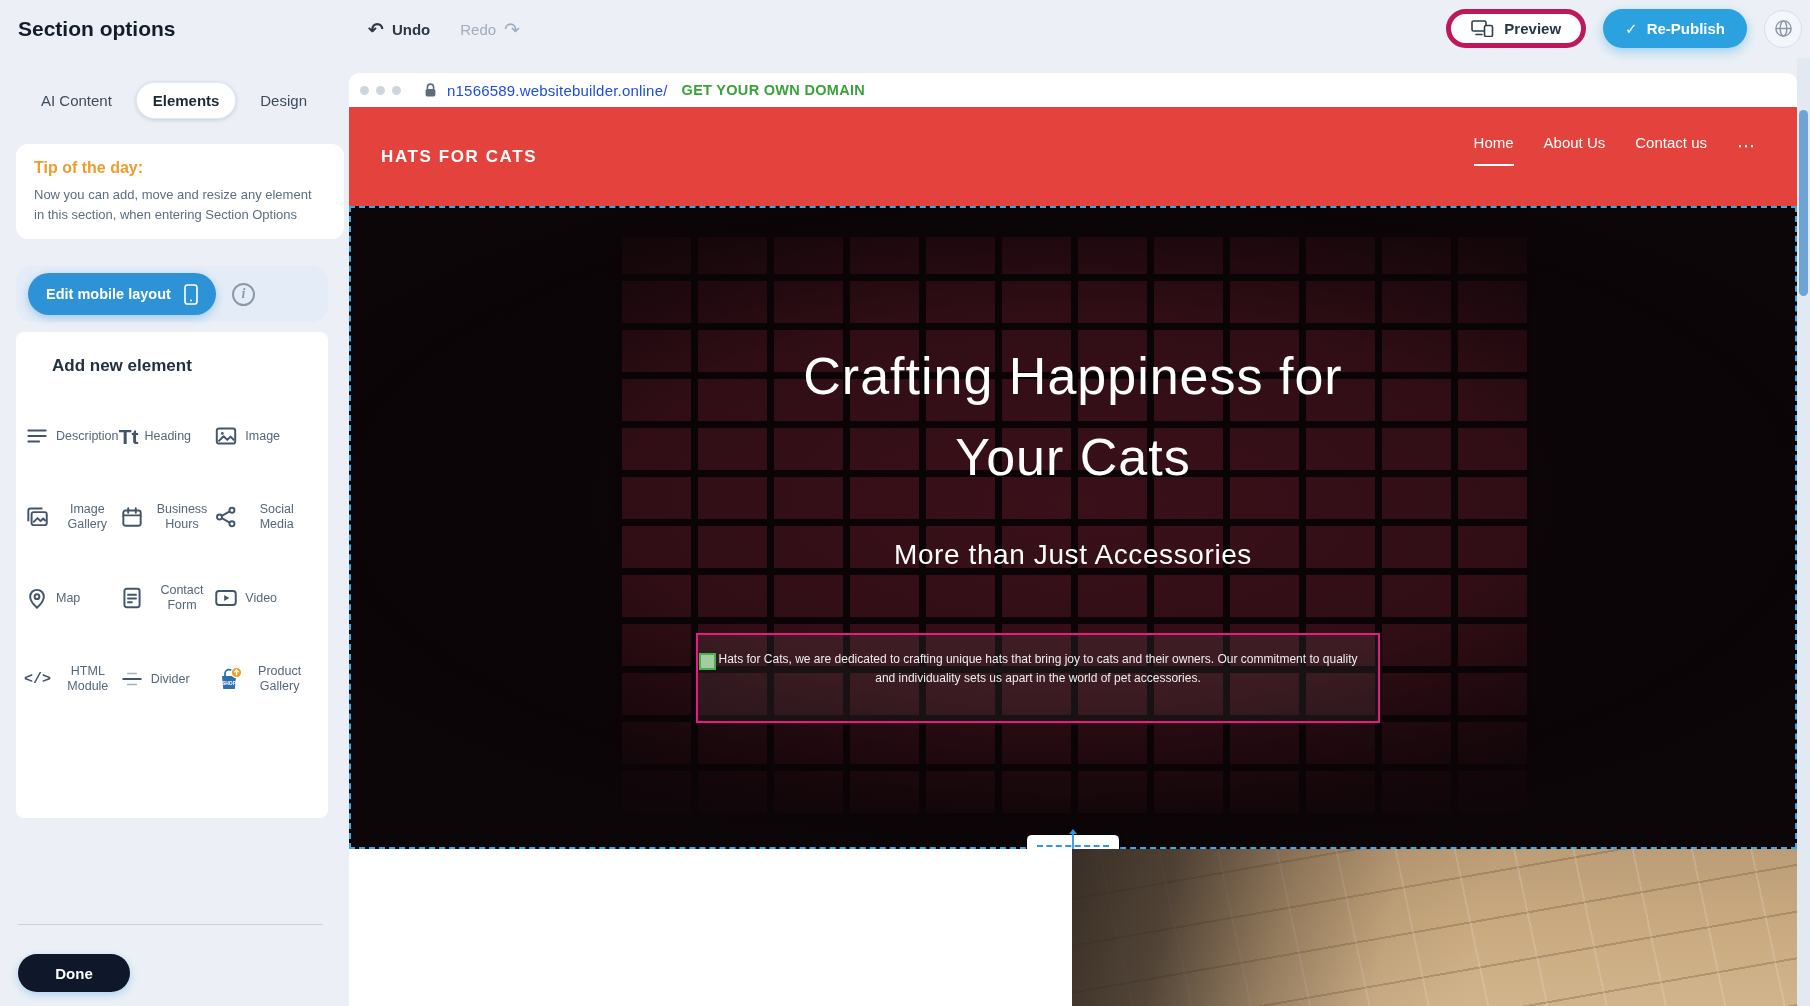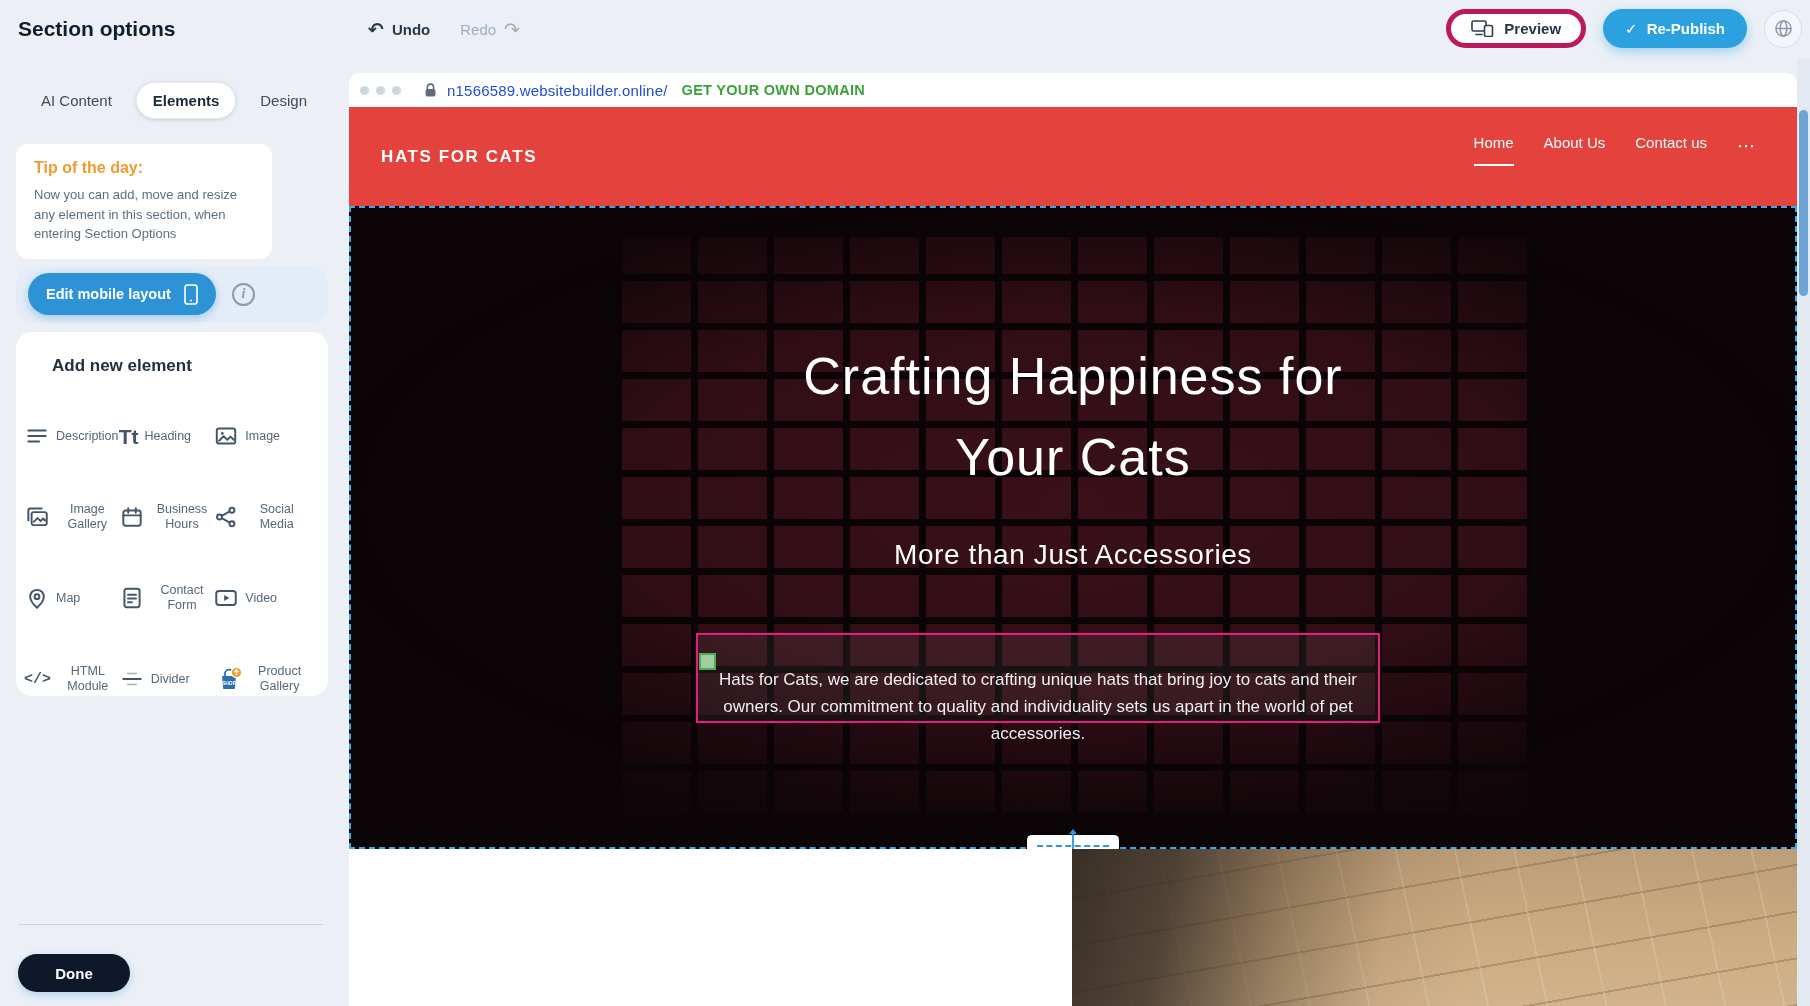--- a/index.html
+++ b/index.html
@@ -19,27 +19,27 @@
 .btn-preview{display:flex;align-items:center;gap:10px;height:39px;padding:0 20px;background:#fff;border:5px solid #be185d;border-radius:20px;font-size:15px;font-weight:700;color:#24364a}
 .btn-republish{display:flex;align-items:center;gap:9px;height:39px;padding:0 22px;background:#2ba1e0;border-radius:20px;font-size:15px;font-weight:700;color:#fff;box-shadow:0 4px 12px rgba(43,161,224,.4)}
 .check{font-family:"DejaVu Sans",sans-serif;font-size:15px}
 .globe-btn{width:38px;height:38px;border-radius:50%;background:#f3f6fa;border:1px solid #d6dee8;display:flex;align-items:center;justify-content:center}
 
 
 .sidebar{position:absolute;left:0;top:58px;width:349px;bottom:0}
 .tabs{position:absolute;left:24px;top:24px;width:300px;display:flex;align-items:center;justify-content:space-between}
 .tab{font-size:15px;color:#3d4c5d;padding:9px 16px;border-radius:19px;border:1px solid transparent}
 .tab.active{background:#fff;font-weight:700;color:#1c2937;border:1px solid #e2e8f1;box-shadow:0 1px 4px rgba(30,50,80,.18)}
-.tip-card{position:absolute;left:16px;top:86px;width:256px;background:#fff;border-radius:12px;padding:15px 24px 15px 18px}
+.tip-card{position:absolute;left:16px;top:86px;width:328px;background:#fff;border-radius:12px;padding:15px 24px 15px 18px}
 .tip-title{color:#ef9b2d;font-weight:700;font-size:16px;margin-bottom:8px}
 .tip-body{color:#5d6e80;font-size:13px;line-height:1.5}
 .mobile-row{position:absolute;left:16px;top:208px;width:312px;height:56px;background:#e4ecf7;border-radius:16px;display:flex;align-items:center;padding:0 12px;gap:16px}
 .btn-mobile{display:flex;align-items:center;gap:13px;height:42px;padding:0 18px;background:#2d93d6;border-radius:21px;color:#fff;font-size:14.5px;font-weight:700;box-shadow:0 3px 9px rgba(45,147,214,.38)}
 .info-dot{width:23px;height:23px;border-radius:50%;border:2px solid #8c99ab;color:#8c99ab;font-size:14px;font-weight:700;font-family:"Liberation Serif",serif;font-style:italic;display:flex;align-items:center;justify-content:center;background:transparent}
-.elements-card{position:absolute;left:16px;top:274px;width:312px;height:364px;background:#fff;border-radius:16px;padding:24px 20px 0 8px}
+.elements-card{position:absolute;left:16px;top:274px;width:312px;height:486px;background:#fff;border-radius:8px;padding:24px 20px 0 8px}
 .card-title{font-size:17px;font-weight:700;color:#22303f;margin:0 0 0 28px}
 .el-grid{display:grid;grid-template-columns:repeat(3,1fr);grid-auto-rows:81px;margin-top:16px}
 .el-item{display:flex;flex-direction:row;align-items:center;justify-content:flex-start;padding-top:7px;gap:6px;border-radius:8px}
 .el-icon{height:30px;display:flex;align-items:center;justify-content:center;color:#43556a;position:relative}
 .el-icon .tchar{font-size:21px;font-weight:700;color:#43556a;line-height:1}
 .el-icon .code{font-family:"Liberation Mono",monospace;font-size:15px;font-weight:700;color:#43556a;line-height:1}
 .el-label{font-size:12.5px;color:#55677a;text-align:center;line-height:1.2;max-width:88px}
 .sidebar-divider{position:absolute;left:18px;right:26px;top:866px;border-top:1px solid #c8d1dc}
 .btn-done{position:absolute;left:18px;bottom:14px;width:112px;height:38px;background:#0f172a;border-radius:19px;color:#fff;font-size:15px;font-weight:700;box-shadow:0 3px 9px rgba(45,154,217,.33)}
 
@@ -59,21 +59,21 @@
 .nav-link{color:#fff;font-size:15px;padding-bottom:13px;border-bottom:2px solid transparent}
 .nav-link.active{border-bottom-color:#fff}
 .nav-more{color:#fff;font-size:18px;font-family:"DejaVu Sans",sans-serif;padding-bottom:8px}
 
 .hero{position:absolute;left:0;top:99px;width:100%;height:643px;background:#0d0609;border:2px dashed #3fa9e8}
 .tile-grid{position:absolute;left:50%;transform:translateX(-50%);top:29px;width:916px;height:583px;background-color:#3a1019;background-image:repeating-linear-gradient(90deg,#0a0407 0 7px,rgba(0,0,0,0) 7px 76px),repeating-linear-gradient(0deg,#0a0407 0 7px,rgba(0,0,0,0) 7px 49px)}
 .tile-vignette{position:absolute;inset:0;background:radial-gradient(ellipse 61% 57% at 50% 46%,rgba(10,4,6,0) 0%,rgba(10,4,6,.2) 52%,rgba(10,4,6,.78) 84%,#0d0609 100%)}
 .hero-heading{position:absolute;left:0;right:0;top:128px;text-align:center;color:#fff;font-size:52px;font-weight:500;line-height:81px;letter-spacing:1px}
 .hero-sub{position:absolute;left:0;right:0;top:331px;text-align:center;color:#fff;font-size:28px;font-weight:400;letter-spacing:.6px}
 .hero-textbox{position:absolute;left:345px;top:425px;width:684px;height:90px;border:2px solid #ea1a7f;background:rgba(255,255,255,.06);padding-top:15px}
-.hero-textbox p{font-size:17px;line-height:1.6;color:#eceff1;text-align:center;max-width:660px;margin:16px auto}
+.hero-textbox p{font-size:12px;line-height:1.6;color:#eceff1;text-align:center;max-width:660px;margin:0 auto}
 .green-handle{position:absolute;left:1px;top:18px;width:17px;height:17px;background:rgba(170,220,172,.92);border:2px solid #4caf50}
 .section-resize{position:absolute;left:50%;top:100%;transform:translate(-50%,-55%);width:92px;height:22px;background:#fff;border-radius:5px;box-shadow:0 1px 5px rgba(0,0,0,.4);display:flex;align-items:center;justify-content:center}
 .section-resize .dash{width:72px;border-top:2px dashed #2f96e0}
 .section-resize svg{position:absolute;left:50%;top:50%;transform:translate(-50%,-50%)}
 
 .below{position:absolute;left:0;top:742px;right:0;bottom:0;background:#fff}
 .photo{position:absolute;left:723px;top:0;right:0;bottom:0;background:
  linear-gradient(102deg, rgba(47,38,32,.92) 0%, rgba(47,38,32,.78) 14%, rgba(84,66,50,.45) 30%, rgba(120,96,70,.12) 44%, rgba(0,0,0,0) 56%),
  repeating-linear-gradient(78deg, rgba(255,255,255,.14) 0 2px, rgba(0,0,0,0) 2px 58px),
  repeating-linear-gradient(-10deg, rgba(96,72,48,.28) 0 2px, rgba(0,0,0,0) 2px 46px),

